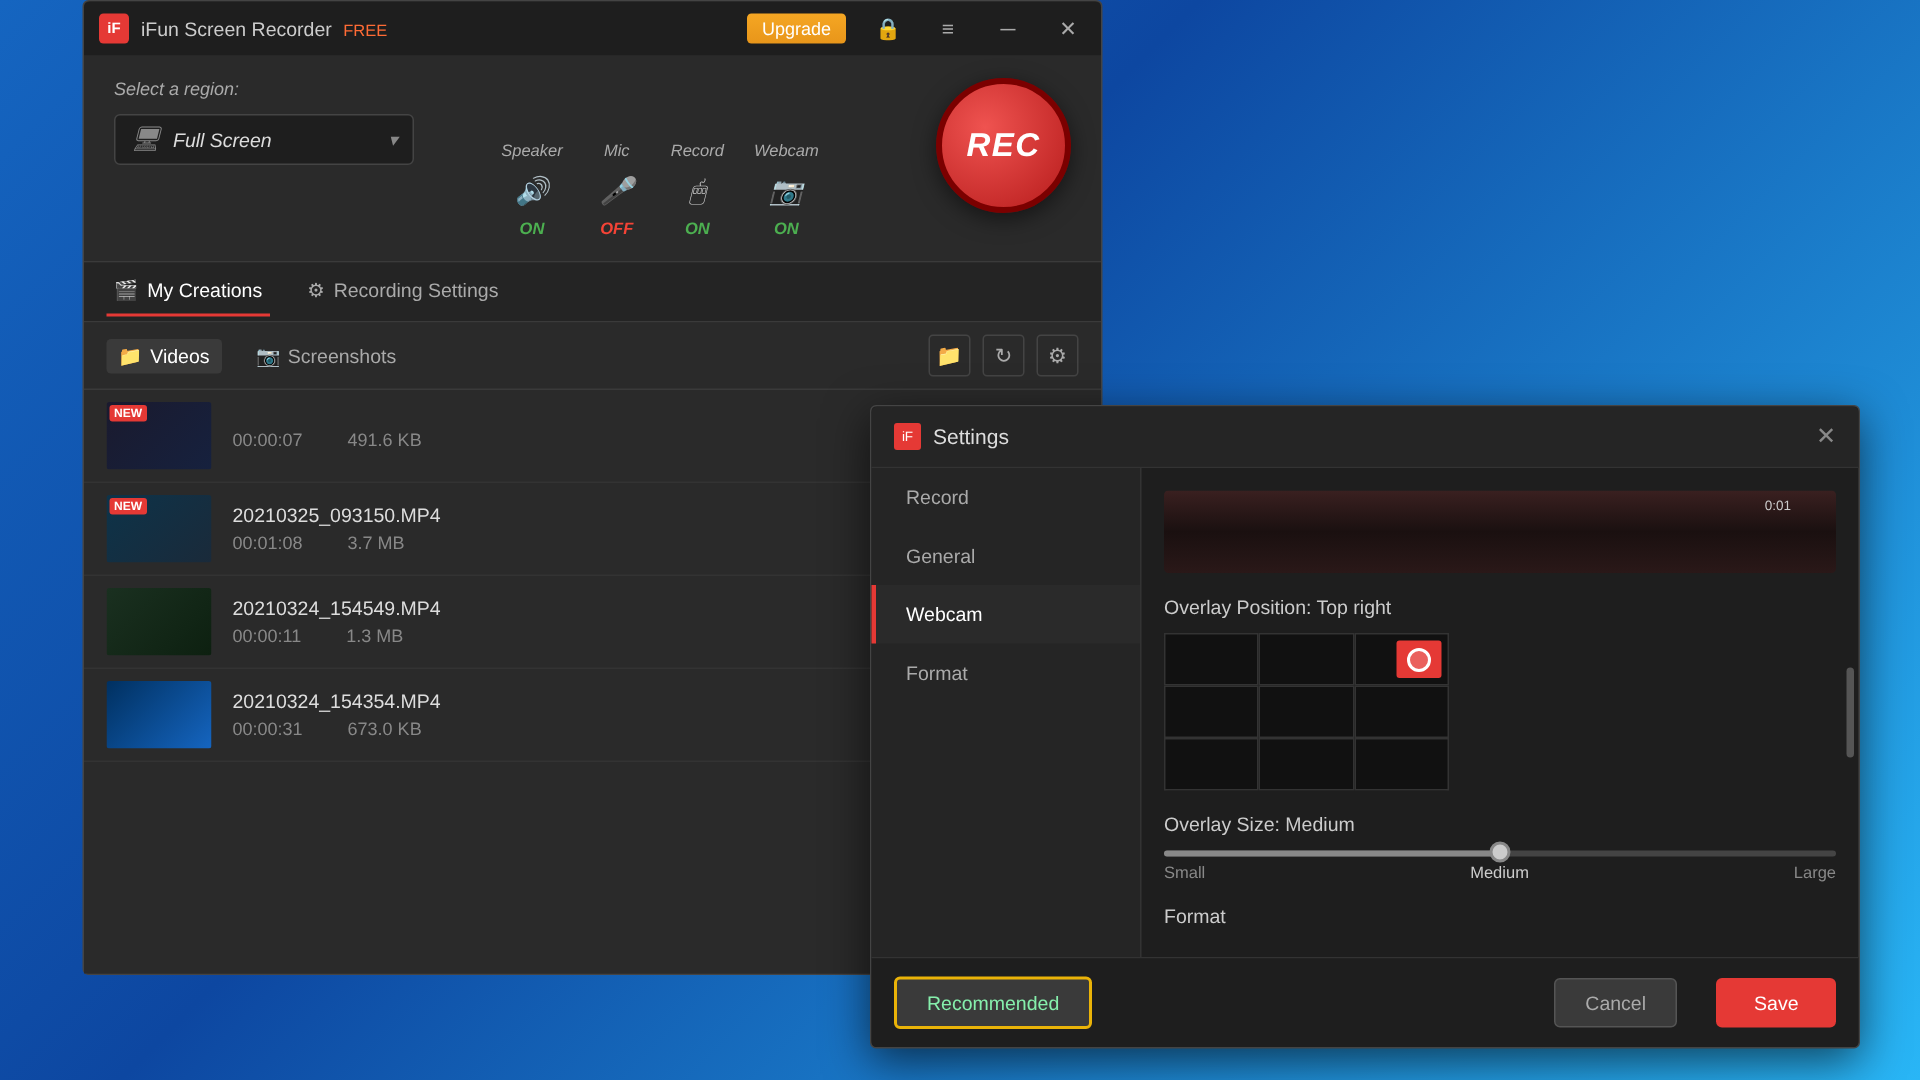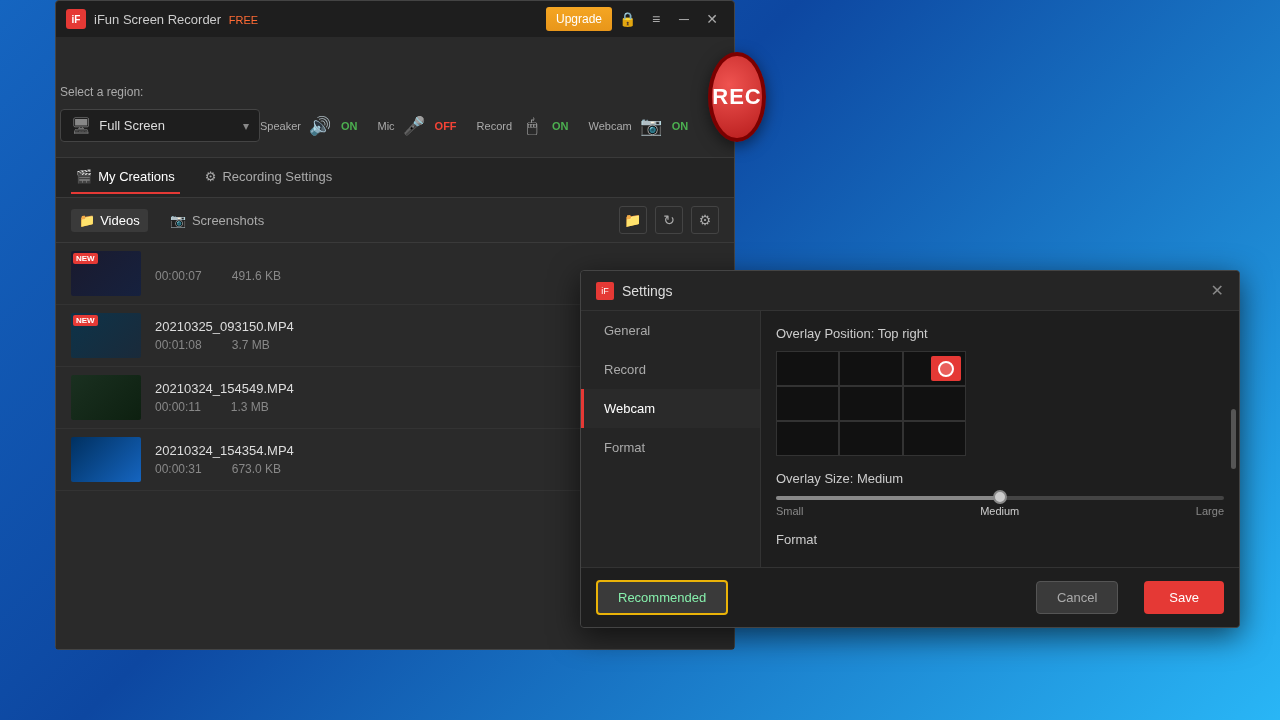--- a/index.html
+++ b/index.html
@@ -61,21 +61,22 @@
     }
 
     .app-title .free-badge {
       color: #ff6b35;
       font-size: 11px;
       margin-left: 4px;
     }
 
     .title-bar-right {
       display: flex;
-      gap: 4px;
+      align-items: center;
+      gap: 16px;
     }
 
     .upgrade-btn {
       background: linear-gradient(to bottom, #f5a623, #e8961a);
       color: white;
       border: none;
       border-radius: 3px;
       padding: 3px 10px;
       font-size: 12px;
       cursor: pointer;
@@ -91,25 +92,26 @@
       display: flex;
       align-items: center;
       justify-content: center;
       font-size: 14px;
       border-radius: 3px;
     }
 
     
     .toolbar {
       background: #2a2a2a;
-      padding: 15px 4px;
-      display: flex;
-      align-items: flex-end;
+      padding: 15px 20px;
+      display: flex;
+      align-items: flex-start;
       justify-content: space-between;
       border-bottom: 1px solid #3a3a3a;
+      font-style: italic;
     }
 
     .toolbar-left {
       display: flex;
       flex-direction: column;
       gap: 10px;
     }
 
     .select-region-label {
       color: #aaa;
@@ -145,24 +147,25 @@
     }
 
     .controls-row {
       display: flex;
       align-items: center;
       gap: 20px;
     }
 
     .control-item {
       display: flex;
-      flex-direction: row;
+      flex-direction: column;
       align-items: center;
       gap: 4px;
       cursor: pointer;
+      margin-top: 43px;
     }
 
     .control-label {
       color: #aaa;
       font-size: 11px;
     }
 
     .control-icon {
       width: 32px;
       height: 32px;
@@ -775,35 +778,40 @@
       <div class="dialog-icon">iF</div>
       <span class="dialog-title-text">Settings</span>
     </div>
     <button class="dialog-close">✕</button>
   </div>
 
   <div class="dialog-body">
 
     <div class="dialog-sidebar">
       <div class="dialog-menu-item">
+        <span>Record</span>
+      </div>
+      <div class="dialog-menu-item">
         <span>General</span>
-      </div>
-      <div class="dialog-menu-item">
-        <span>Record</span>
       </div>
       <div class="dialog-menu-item active">
         <span>Webcam</span>
       </div>
       <div class="dialog-menu-item">
         <span>Format</span>
       </div>
     </div>
 
     <div class="dialog-content">
 
+      <div class="webcam-preview">
+        <div class="webcam-preview-inner">
+          <span class="webcam-time-indicator">0:01</span>
+        </div>
+      </div>
 
       <div class="overlay-position-label">Overlay Position: Top right</div>
 
       <div class="position-grid">
         <div class="position-grid-inner">
           <div class="grid-cell"></div>
           <div class="grid-cell"></div>
           <div class="grid-cell"></div>
           <div class="grid-cell"></div>
           <div class="grid-cell"></div>

